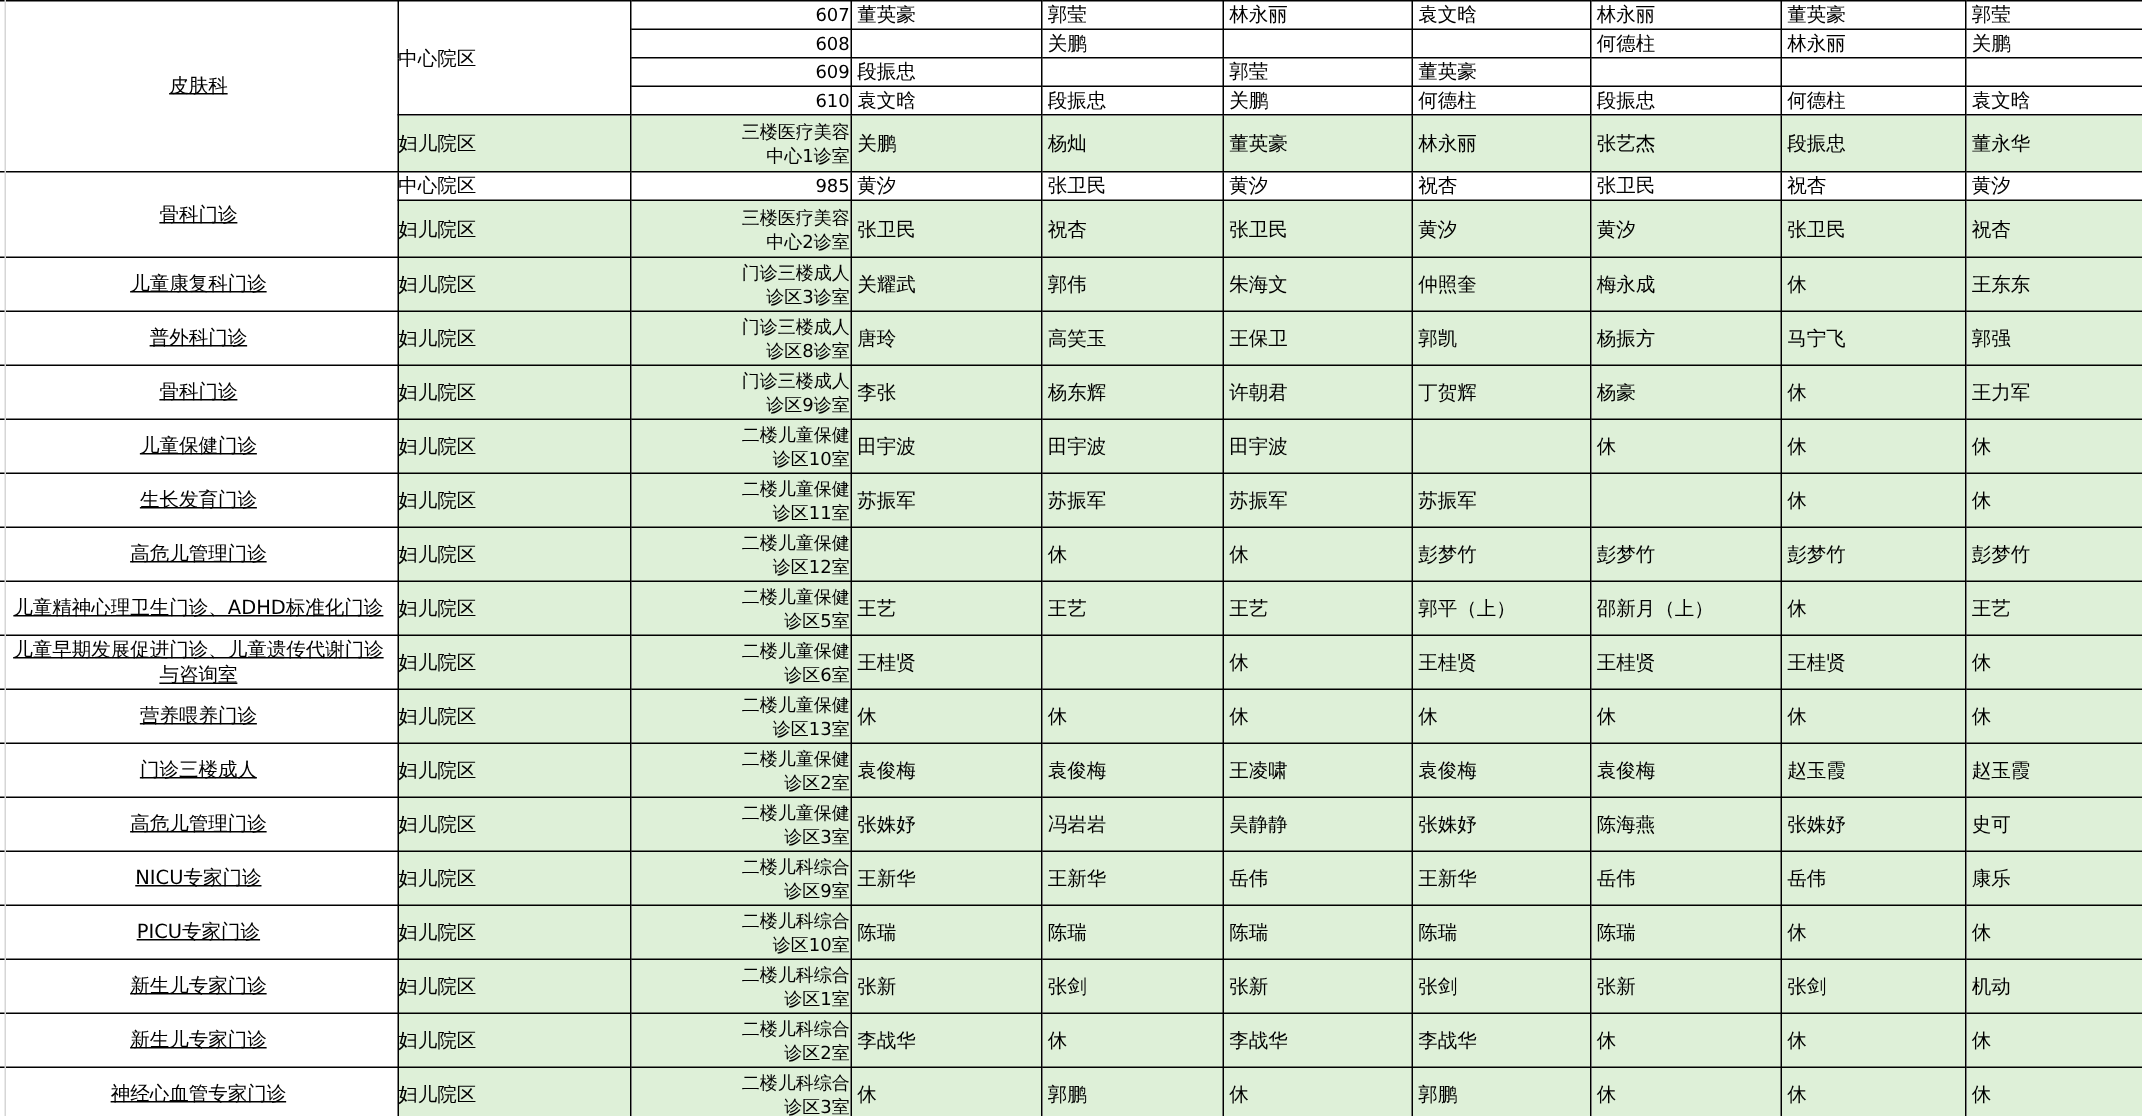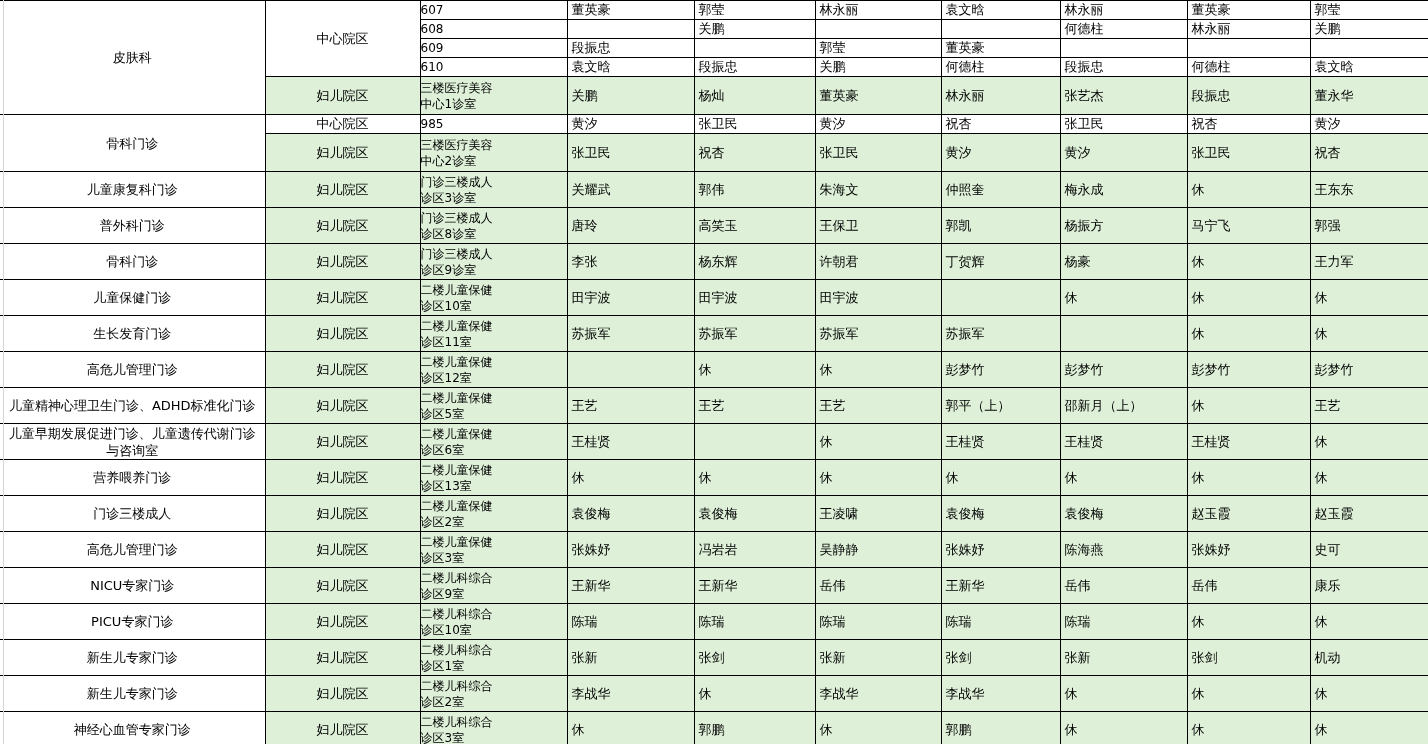--- a/index.html
+++ b/index.html
@@ -32,24 +32,25 @@
     border: 1px solid #000;
     overflow: hidden;
     padding: 0;
     vertical-align: middle;
   }
   td.dept {
     border-left: none;
     text-align: center;
     padding: 0 5px;
     line-height: 17px;
-  }
-  td.campus { text-align: center; }
+    text-decoration: underline;
+  }
+  td.campus { text-align: left; }
   td.room {
-    text-align: left;
+    text-align: right;
     font-size: 12px;
     line-height: 16px;
     white-space: pre-line;
   }
   td.day {
     text-align: left;
     padding-left: 4px;
     padding-right: 2px;
   }
   td.green { background: #def0d8; }

